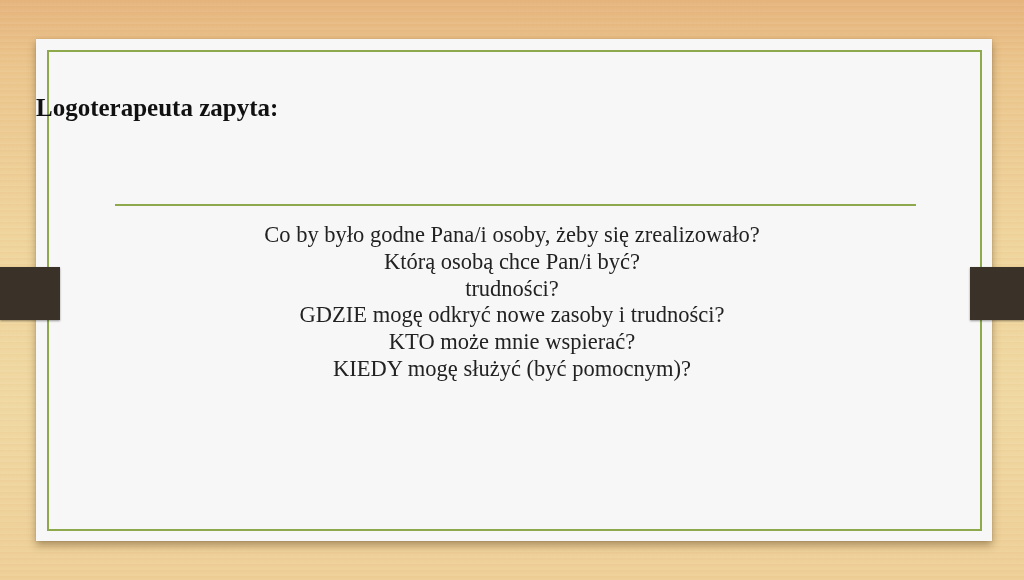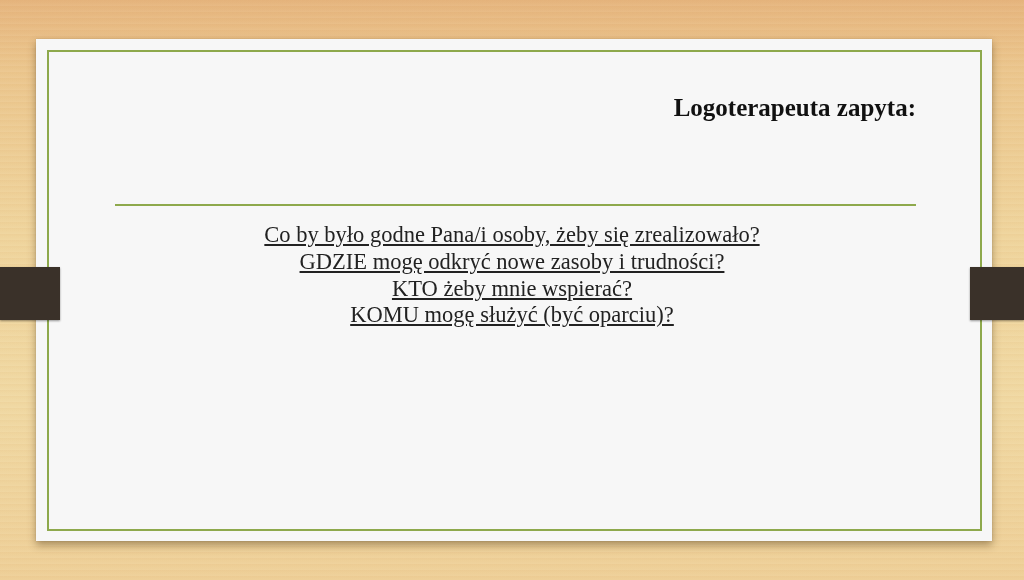--- a/index.html
+++ b/index.html
@@ -23,30 +23,29 @@
     border:2px solid #8ea94c;
   }
   .tab {
     position:absolute; top:267px; height:53px; background:#3a3129;
     box-shadow: 0 1px 2px rgba(0,0,0,0.4);
   }
   .tab.left { left:0; width:60px; }
   .tab.right { left:970px; width:54px; }
   .title {
     position:absolute; left:36px; width:832px; top:90px;
-    text-align:right; font-weight:bold; font-size:25px; color:#111;
+    text-align:left; font-weight:bold; font-size:25px; color:#111;
     line-height:36px;
-    margin-left:48px;
   }
   .divider {
     position:absolute; left:115px; top:204px; width:801px; height:2px; background:#8ea94c;
   }
   .body-text {
     position:absolute; left:150px; width:724px; top:222px;
-    text-align:center; font-size:22.5px; line-height:26.8px; color:#222;text-decoration:underline;
+    text-align:center; font-size:22.5px; line-height:26.8px; color:#222;
   }
   .body-text div { white-space:nowrap; }
 </style>
 </head>
 <body>
 
 <div class="wood-grain"></div>
 
 <div class="paper">
   <div class="frame"></div>
@@ -54,16 +53,18 @@
 
 <div class="tab left"></div>
 <div class="tab right"></div>
 
 <div class="title">Logoterapeuta zapyta:</div>
 
 <div class="divider"></div>
 
 <div class="body-text">
   <div>Co by było godne Pana/i osoby, żeby się zrealizowało?</div>
+  <div>Którą osobą chce Pan/i być?</div>
+  <div>trudności?</div>
   <div>GDZIE mogę odkryć nowe zasoby i trudności?</div>
-  <div>KTO żeby mnie wspierać?</div>
-  <div>KOMU mogę służyć (być oparciu)?</div>
+  <div>KTO może mnie wspierać?</div>
+  <div>KIEDY mogę służyć (być pomocnym)?</div>
 </div>
 
 </body></html>

